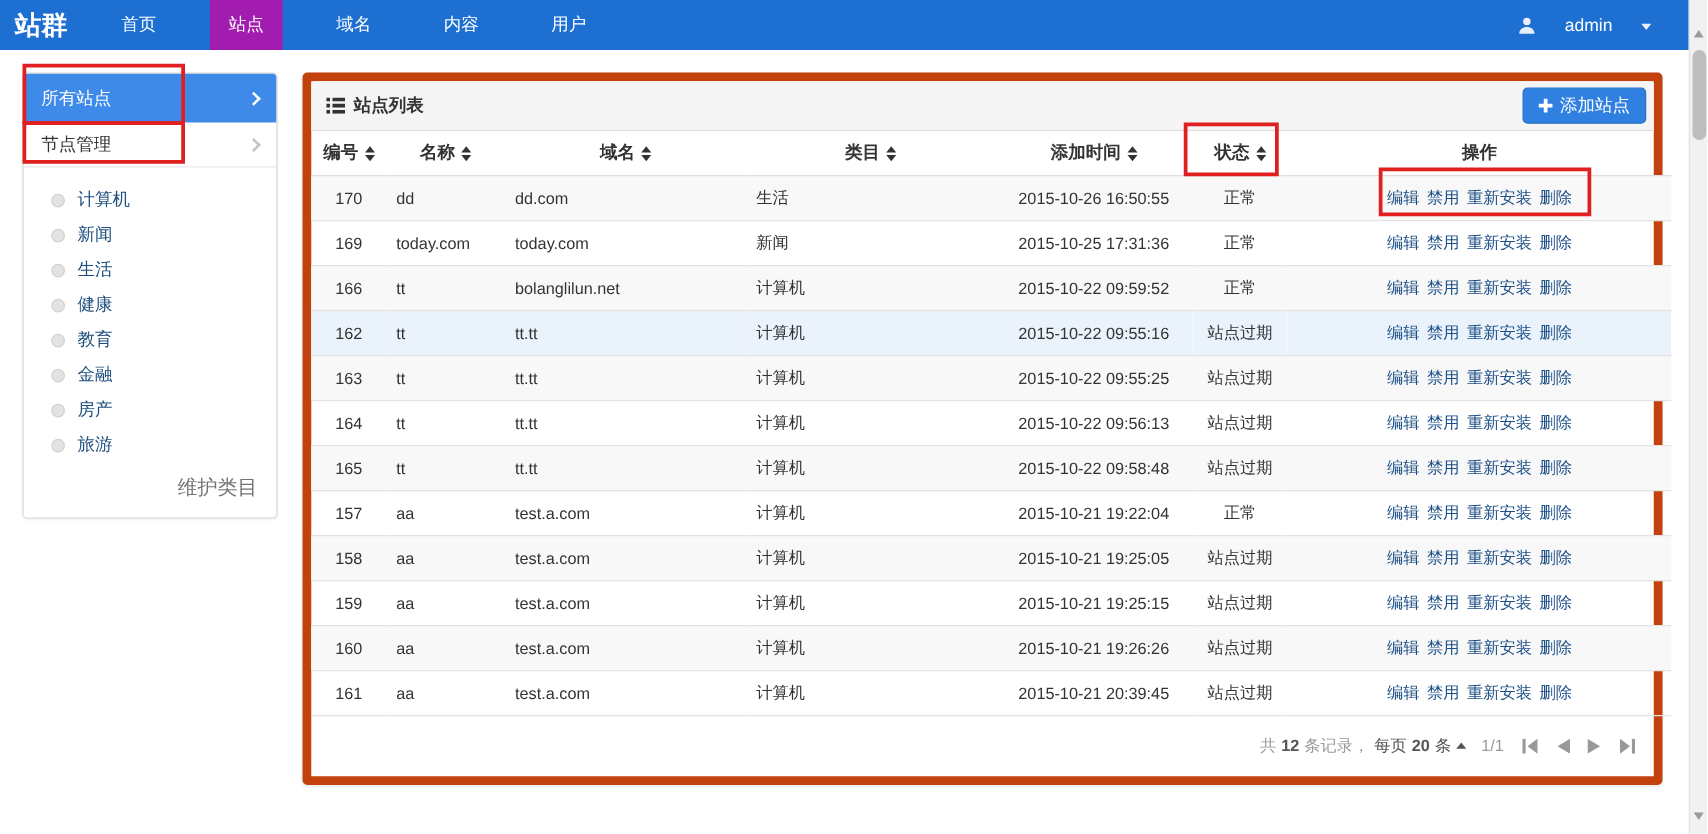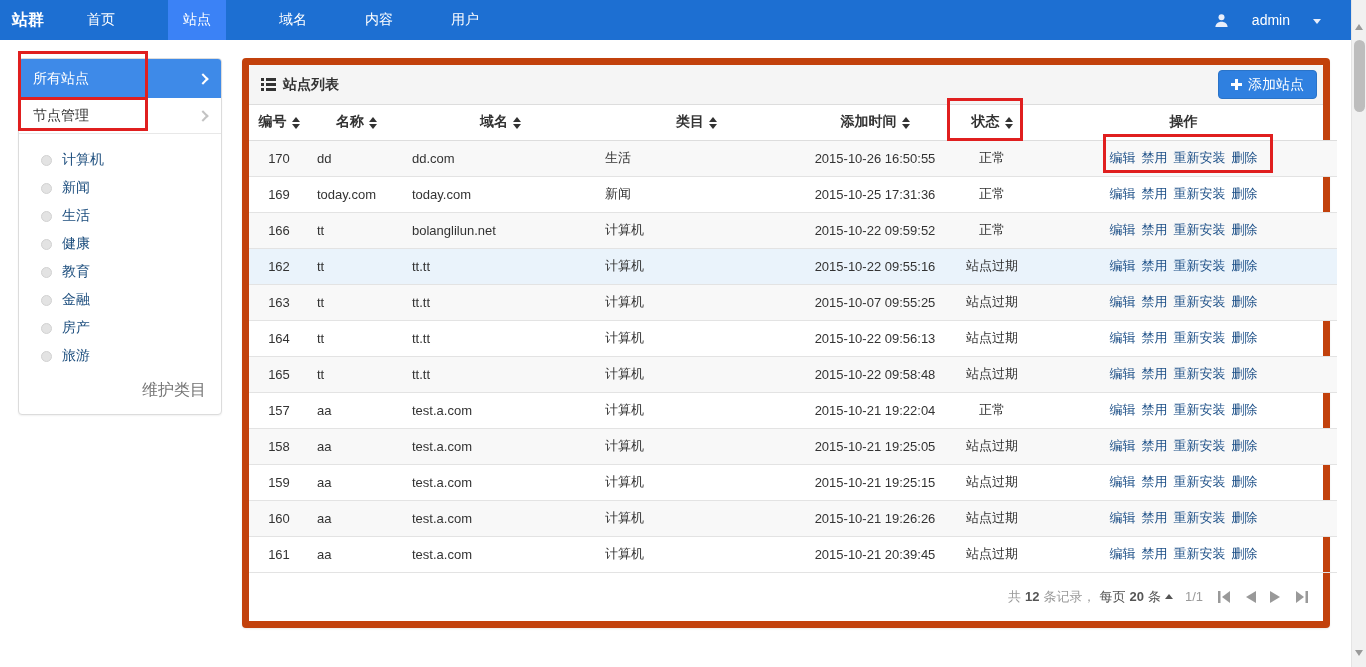--- a/index.html
+++ b/index.html
@@ -2,24 +2,24 @@
 <html><head>
 <meta charset="utf-8">
 <style>
   * { box-sizing: border-box; margin: 0; padding: 0; }
   html,body { width:1366px; height:667px; overflow:hidden; }
   body { font-family:"Liberation Sans","DejaVu Sans",sans-serif; background:#fff; position:relative; color:#333; }
 
   
   .navbar { position:absolute; left:0; top:0; width:1351px; height:40px; background:#1d6fd2;
             display:flex; align-items:stretch; color:#fff; }
-  .brand { display:flex; align-items:center; padding:0 14px 0 12px; font-weight:bold; font-size:16px; cursor:pointer; }
+  .brand { display:flex; align-items:center; padding:0 14px 0 12px; font-weight:bold; font-size:21px; cursor:pointer; }
   .nav-items { display:flex; align-items:stretch; }
   .nav-item { display:flex; align-items:center; padding:0 15px; margin:0 14px; font-size:14px; cursor:pointer; }
-  .nav-item.active { background:#3b82f6; margin:0 24px; }
+  .nav-item.active { background:#a21caf; margin:0 14px; }
   .nav-user { margin-left:auto; display:flex; align-items:center; gap:23px; padding-right:30px; font-size:14px; cursor:pointer; }
   .caret-dn { width:0; height:0; border-left:4px solid transparent; border-right:4px solid transparent; border-top:5px solid #e8eefb; margin-top:2px; }
 
   
   .sidebar { position:absolute; left:18px; top:58px; width:204px; background:#fff;
              border:1px solid #dcdcdc; border-radius:4px; box-shadow:0 1px 2px rgba(0,0,0,.06); }
   .side-item { display:flex; align-items:center; justify-content:space-between; padding:0 14px; font-size:14px; cursor:pointer; }
   .side-item.active { height:39px; background:#3e8ae8; color:#fff; border-radius:3px 3px 0 0; }
   .side-item.plain  { height:36px; color:#333; border-bottom:1px solid #e8e8e8; }
   .chev { width:8px; height:8px; border-top:2px solid currentColor; border-right:2px solid currentColor;
@@ -246,21 +246,21 @@
           <td class="c-category">计算机</td>
           <td class="c-time">2015-10-22 09:55:16</td>
           <td class="c-status">站点过期</td>
           <td class="c-actions"><a>编辑</a><a>禁用</a><a>重新安装</a><a>删除</a></td>
         </tr>
         <tr>
           <td class="c-id">163</td>
           <td class="c-name">tt</td>
           <td class="c-domain">tt.tt</td>
           <td class="c-category">计算机</td>
-          <td class="c-time">2015-10-07 09:55:25</td>
+          <td class="c-time">2015-10-22 09:55:25</td>
           <td class="c-status">站点过期</td>
           <td class="c-actions"><a>编辑</a><a>禁用</a><a>重新安装</a><a>删除</a></td>
         </tr>
         <tr>
           <td class="c-id">164</td>
           <td class="c-name">tt</td>
           <td class="c-domain">tt.tt</td>
           <td class="c-category">计算机</td>
           <td class="c-time">2015-10-22 09:56:13</td>
           <td class="c-status">站点过期</td>

